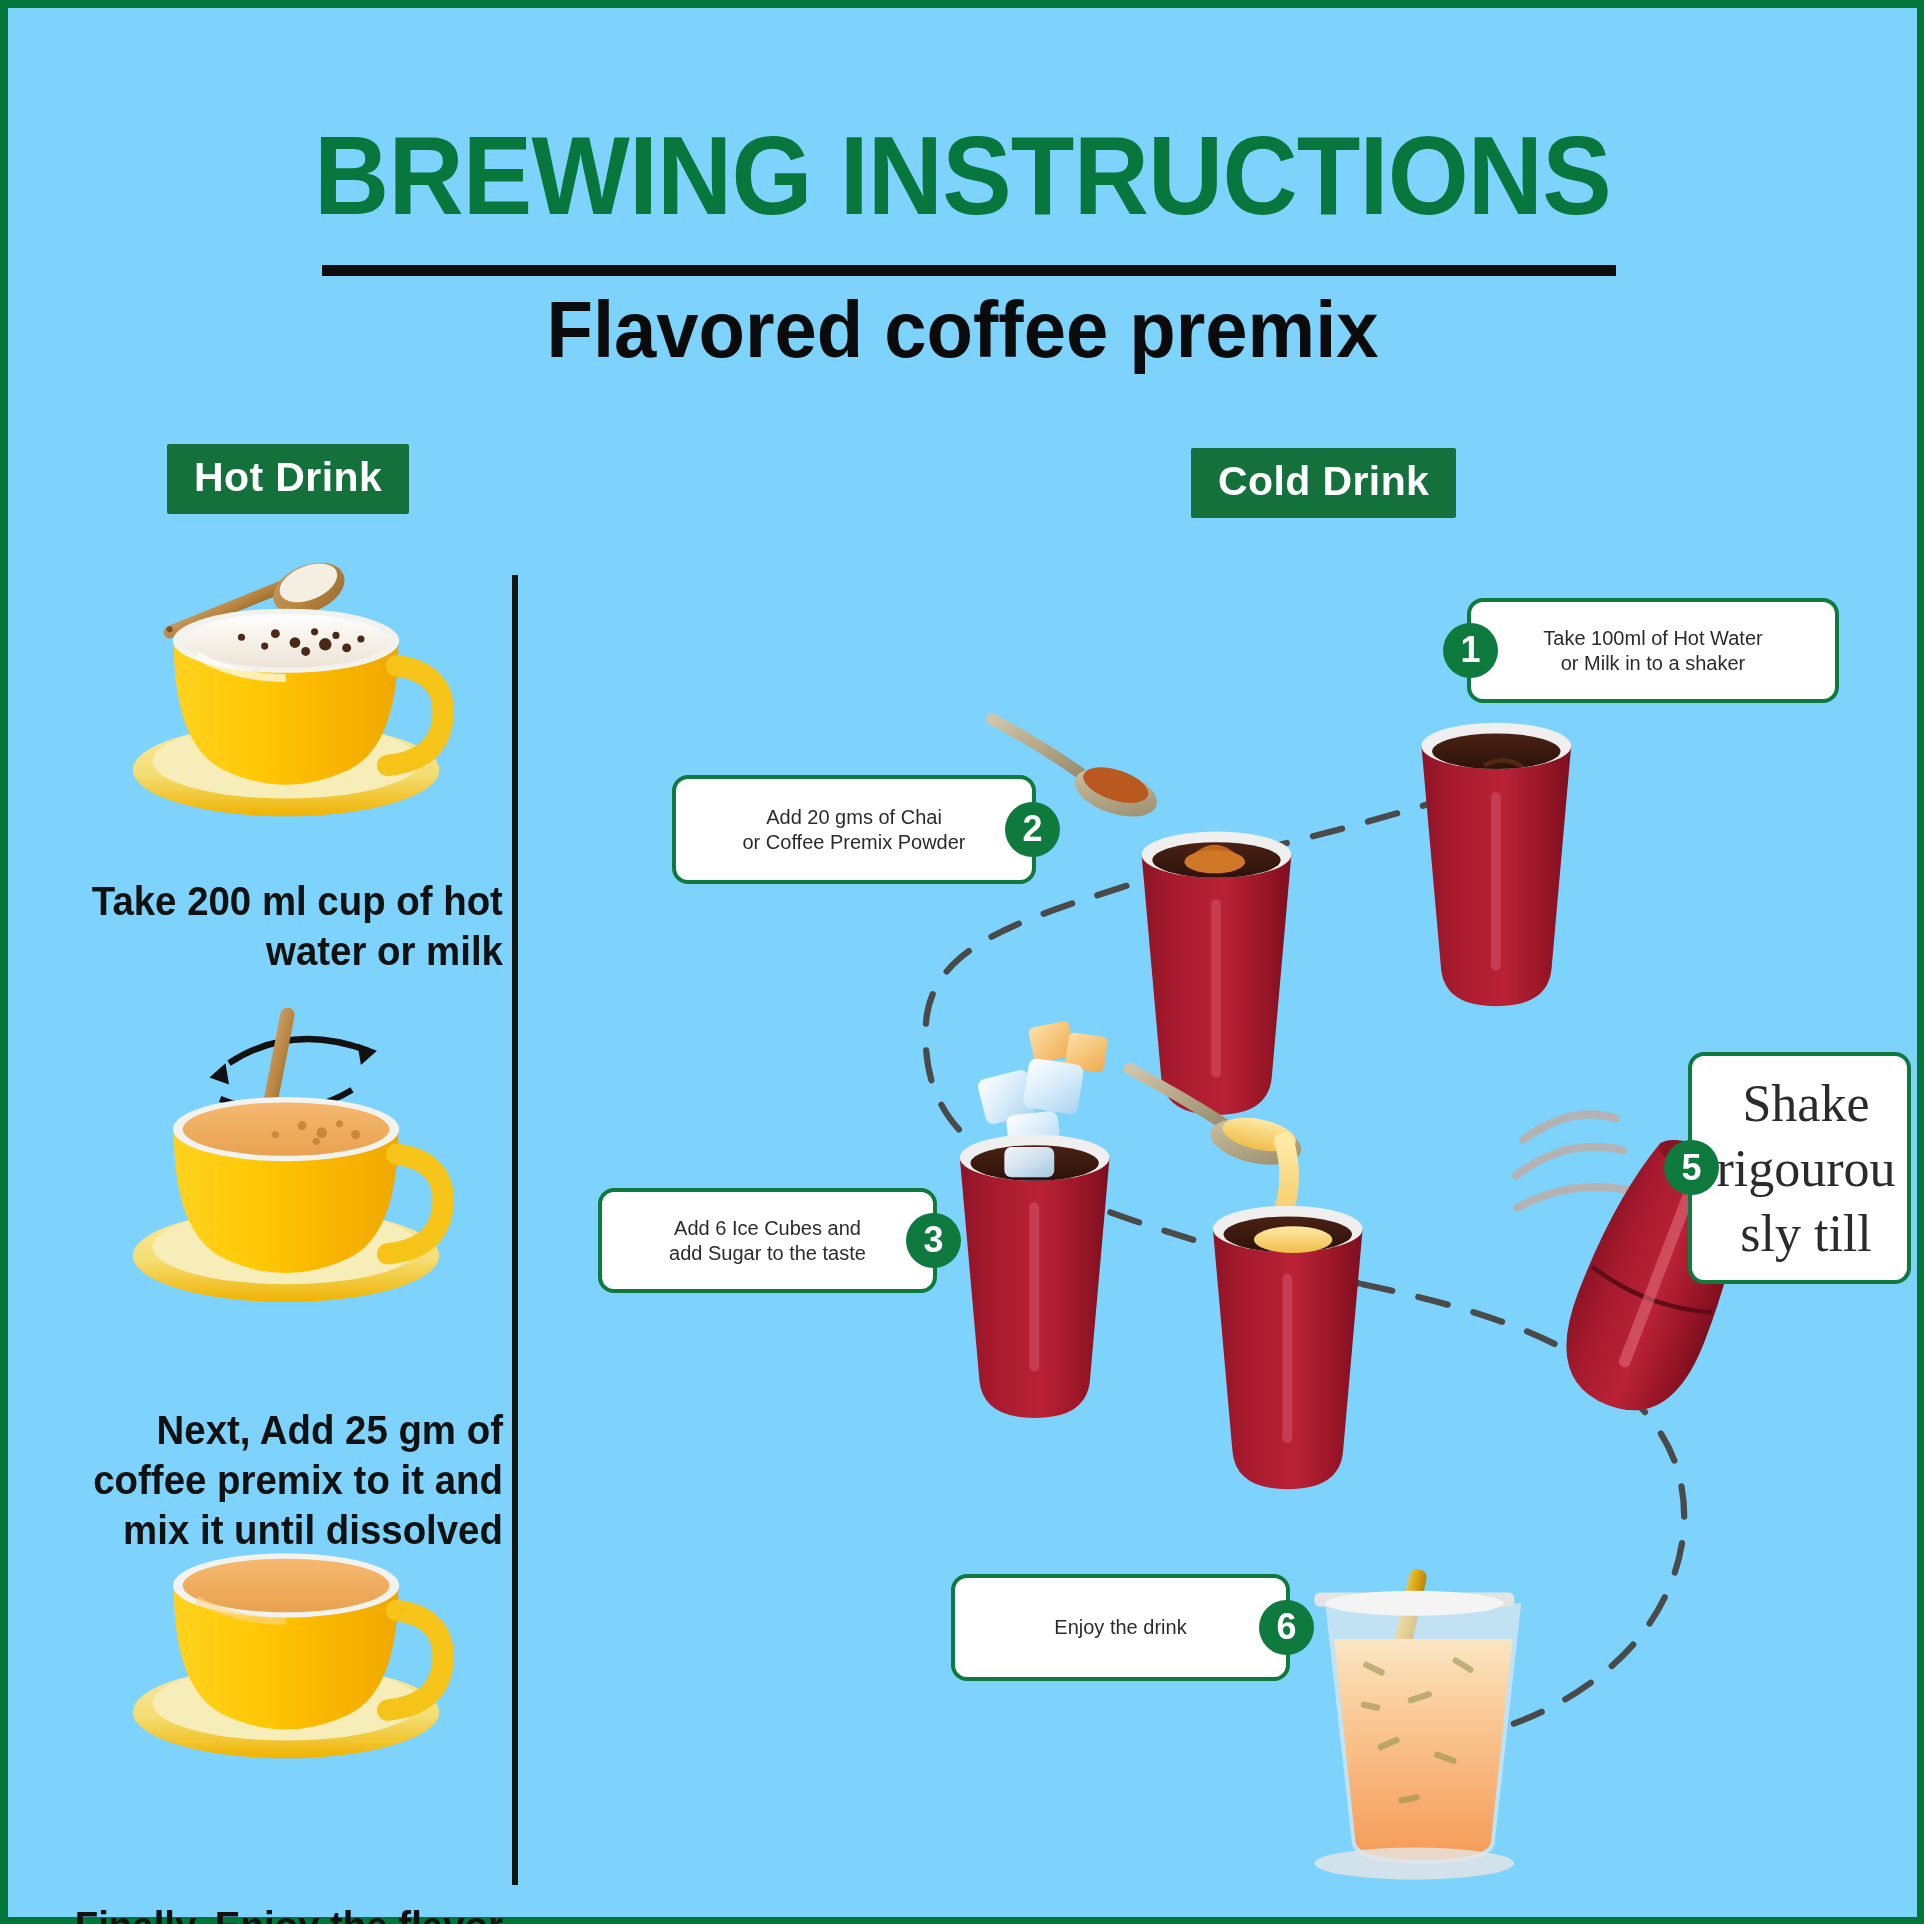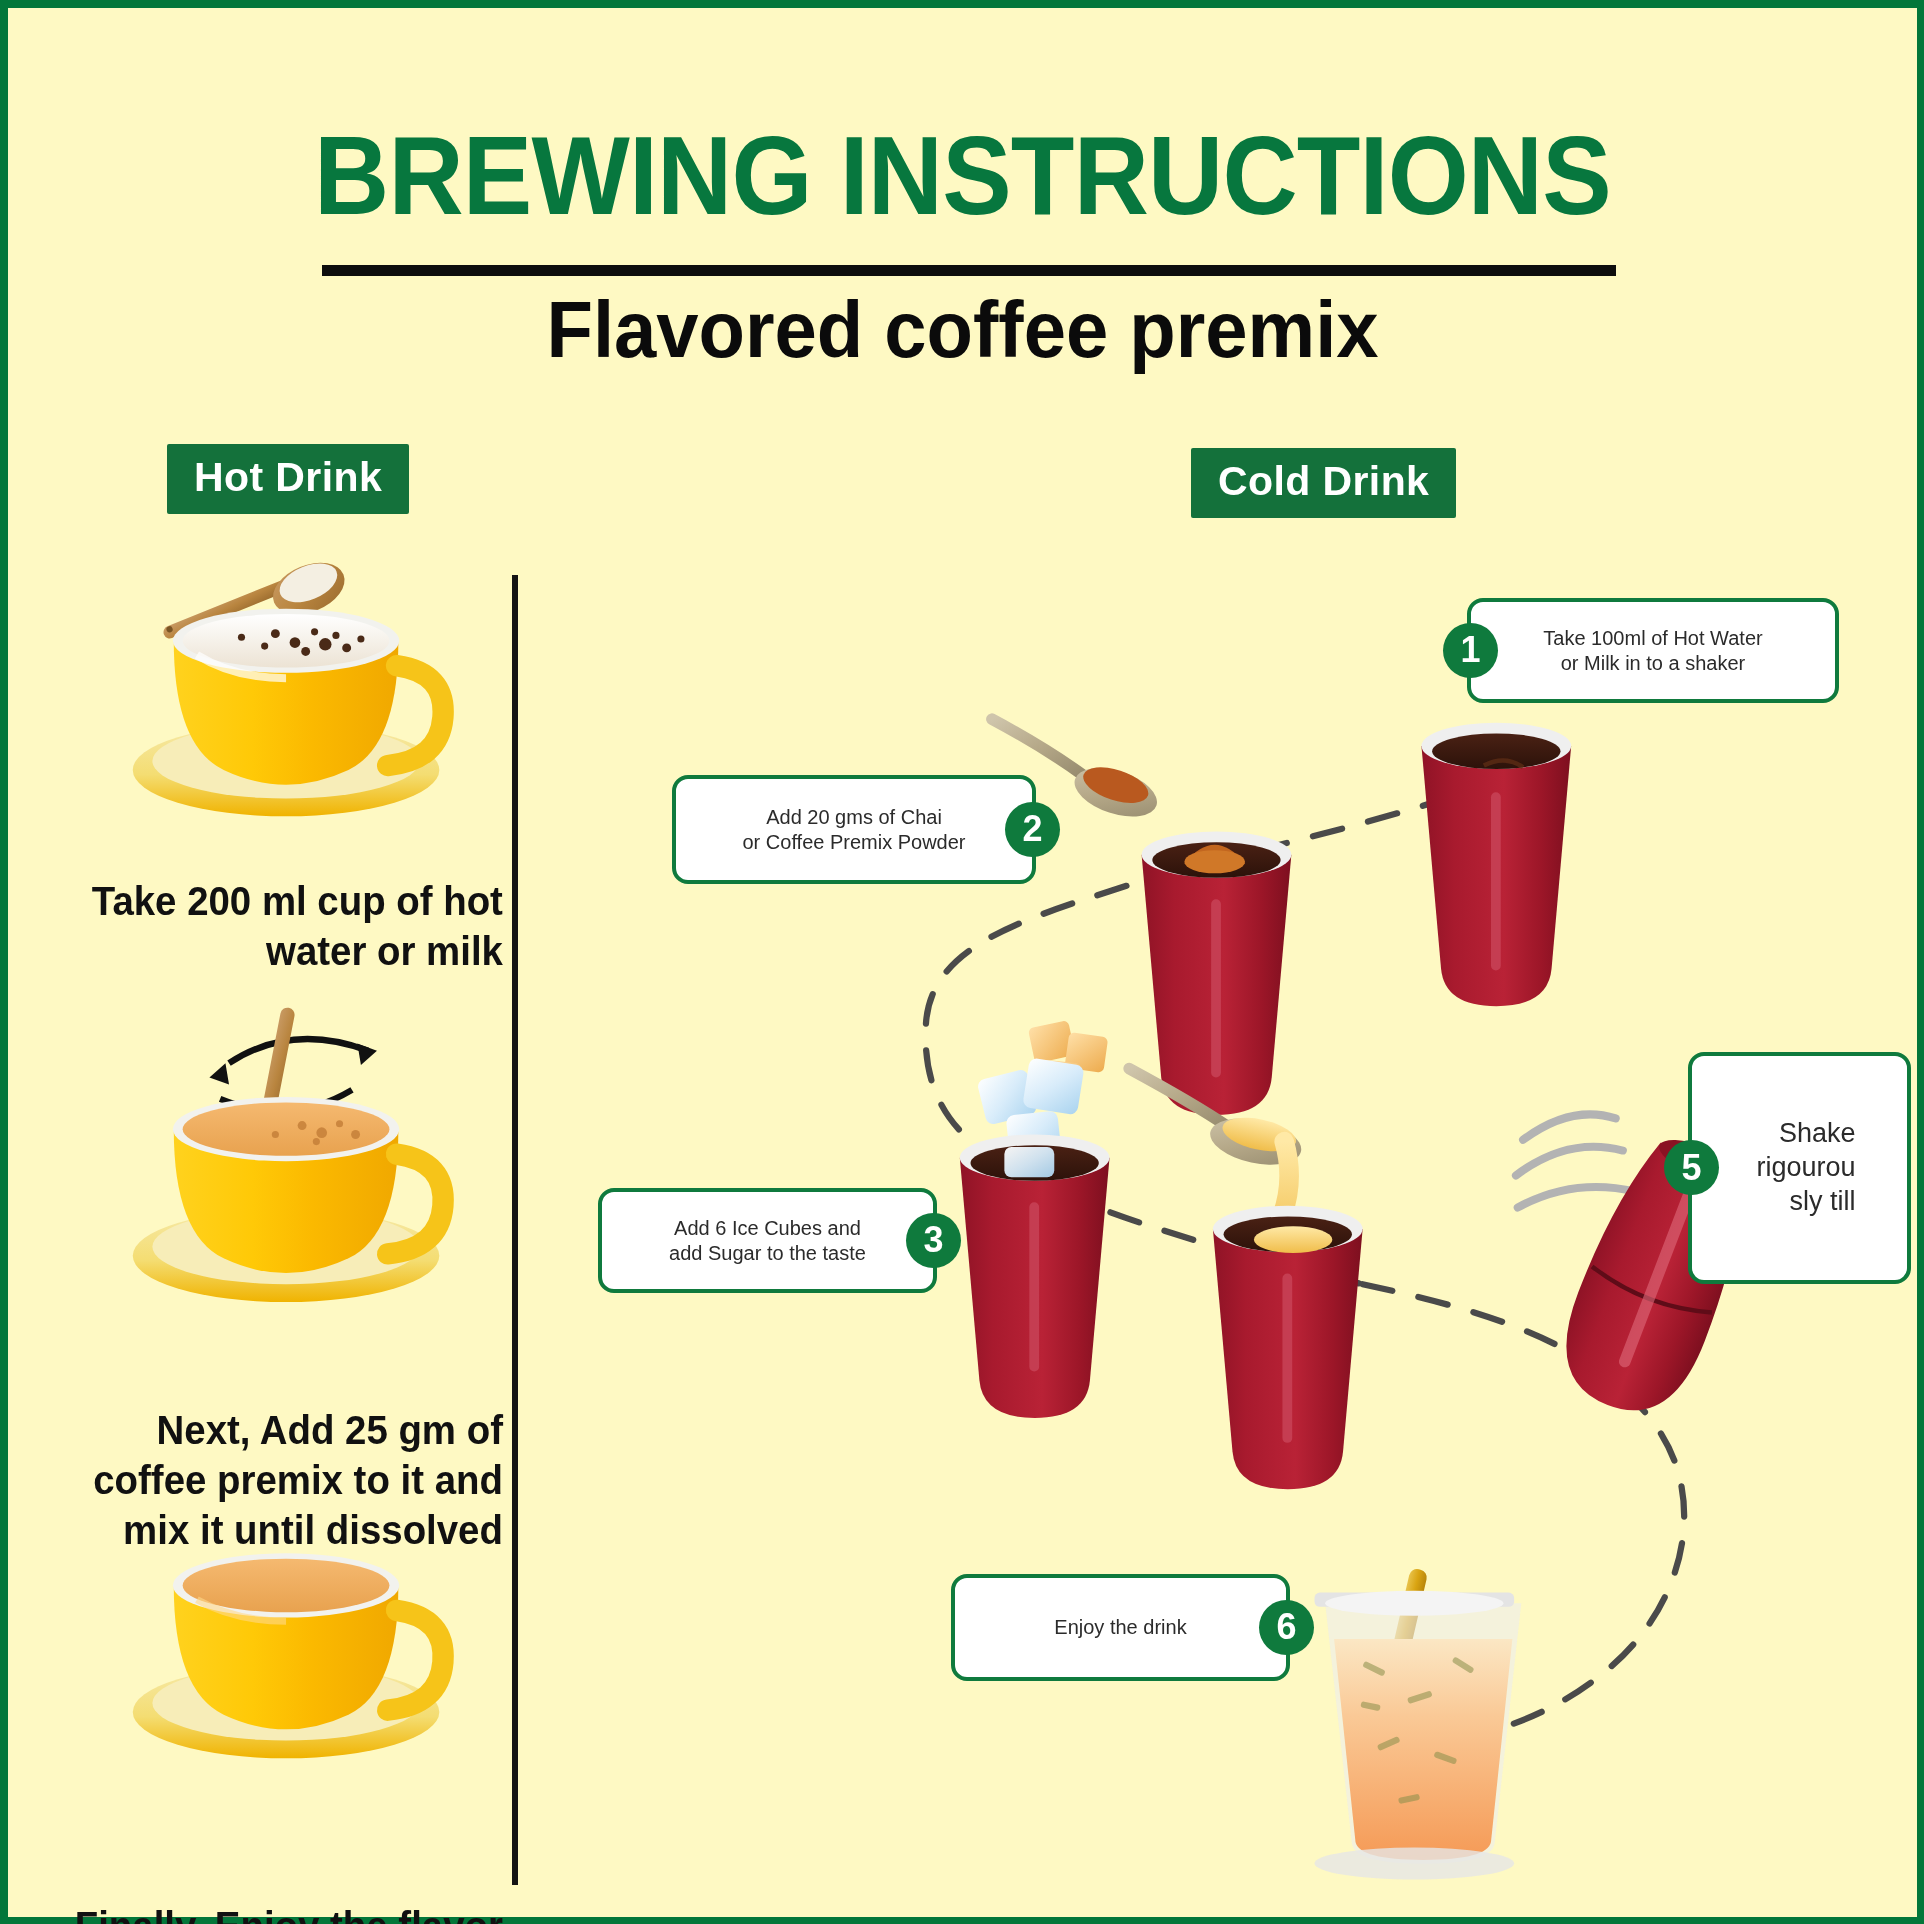--- a/index.html
+++ b/index.html
@@ -1,20 +1,20 @@
 <!DOCTYPE html>
 <html style="font-size:14.3px"><head>
 <meta charset="utf-8">
 <style>
   html,body{margin:0;padding:0;background:#ffffff;}
   body{width:1925px;height:1925px;font-family:"Liberation Sans",sans-serif;overflow:hidden;}
 
   #poster{
     position:relative;width:1925px;height:1925px;box-sizing:border-box;
-    border:8px solid #03773a;background:#fef9c3;
+    border:8px solid #03773a;background:#7dd3fc;
   }
 
   
   .title{
     position:absolute;left:0;right:0;top:112px;text-align:center;
     font-family:"Liberation Sans Narrow","Liberation Sans",sans-serif;
     font-weight:bold;font-size:112px;letter-spacing:-0.9px;color:#07773e;
     line-height:1;transform:scaleX(0.93);transform-origin:center top;
     white-space:nowrap;
   }
@@ -69,21 +69,21 @@
   }
   .num.right{right:-28px;}
   .num.left{left:-28px;}
 
   
   #c1{left:1459px;top:590px;width:372px;height:105px;}
   #c2{left:664px;top:767px;width:364px;height:109px;}
   #c3{left:590px;top:1180px;width:339px;height:105px;align-items:center;}
   #c4{left:952px;top:1362px;width:339px;height:109px;}
   #c5{left:1680px;top:1044px;width:223px;height:232px;}
-  #c5 .ctext{text-align:right;font-size:27px;line-height:1.25;padding-left:36px;}
+  #c5 .ctext{text-align:center;font-size:52px;line-height:1.25;padding-left:36px;font-family:Liberation Serif, serif;}
   #c6{left:943px;top:1566px;width:339px;height:107px;}
 
   
   .art{position:absolute;left:0;top:0;width:1925px;height:1925px;pointer-events:none;}
 </style>
 </head>
 <body>
 
 <div id="poster">
 

